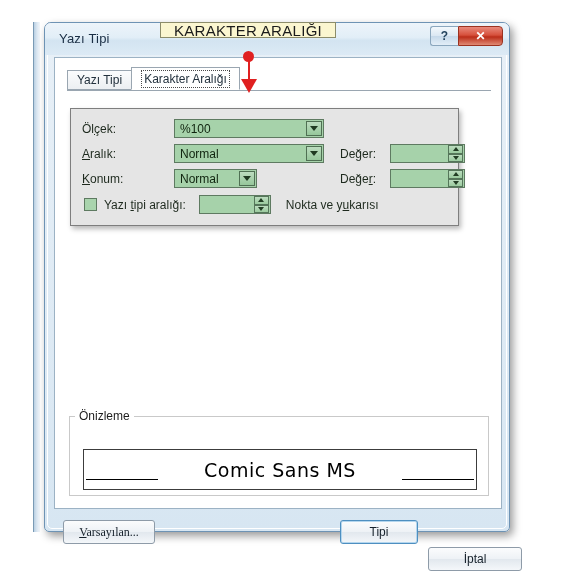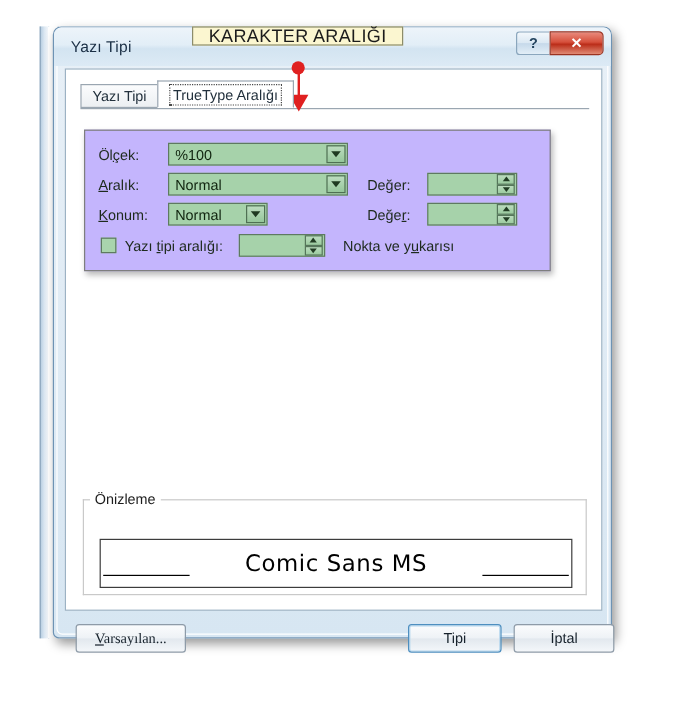--- a/index.html
+++ b/index.html
@@ -137,41 +137,41 @@
     left: 12px; top: 32px;
     width: 424px;
     border-top: 1px solid #9aa6b1;
   }
 
   
   .green-panel {
     position: absolute;
     left: 15px; top: 50px;
     width: 389px; height: 118px;
-    background: #c4b5fd;
+    background: #e5e5e5;
     border: 1px solid #7e7e7e;
     box-shadow: 2px 3px 5px rgba(0,0,0,0.28);
     box-sizing: border-box;
   }
 
   .row { position: absolute; display: flex; align-items: center; }
   .lbl {
     font-size: 12px;
     color: #1e2a1e;
     white-space: nowrap;
   }
   .lbl u { text-decoration: underline; }
 
   .combo {
     position: relative;
     height: 19px;
     background: #a6d2aa;
     border: 1px solid #5e7a61;
     box-sizing: border-box;
-    display: flex; align-items: center;
+    display: flex; align-items: center; margin-left: 34px;
   }
   .combo .val {
     font-size: 12px;
     color: #10240f;
     padding-left: 5px;
   }
   .combo .arrowbox {
     position: absolute;
     right: 1px; top: 1px;
     width: 16px; height: 15px;
@@ -366,21 +366,21 @@
       </div>
     </div>
 
     <div class="client">
 
       <div class="tabstrip">
         <div class="tab">
           <span class="tab-label">Yazı Tipi</span>
         </div>
         <div class="tab active">
-          <span class="tab-label">TrueType Aralığı</span>
+          <span class="tab-label">Karakter Aralığı</span>
         </div>
       </div>
       <div class="tabline"></div>
 
       <div class="green-panel">
 
         <div class="row" style="left:11px; top:10px;">
           <span class="lbl" style="width:58px;">Öl<u>ç</u>ek:</span>
           <div class="combo" style="width:150px;">
             <span class="val">%100</span>
@@ -460,21 +460,21 @@
         <span class="preview-text">Comic Sans MS</span>
       </div>
     </div>
 
     <div class="btn" style="left:18px; top:497px; width:92px;font-family:Liberation Serif, serif;">
       <span><u>V</u>arsayılan...</span>
     </div>
     <div class="btn default" style="left:295px; top:497px; width:78px;">
       <span>Tipi</span>
     </div>
-    <div class="btn" style="left:383px; top:497px; width:84px;">
+    <div class="btn" style="left:383px; top:524px; width:94px;">
       <span>İptal</span>
     </div>
   </div>
 
   <div class="callout">
     <span class="callout-text">KARAKTER ARALIĞI</span>
   </div>
   <div class="ann-dot"></div>
   <div class="ann-line"></div>
   <div class="ann-head"></div>

